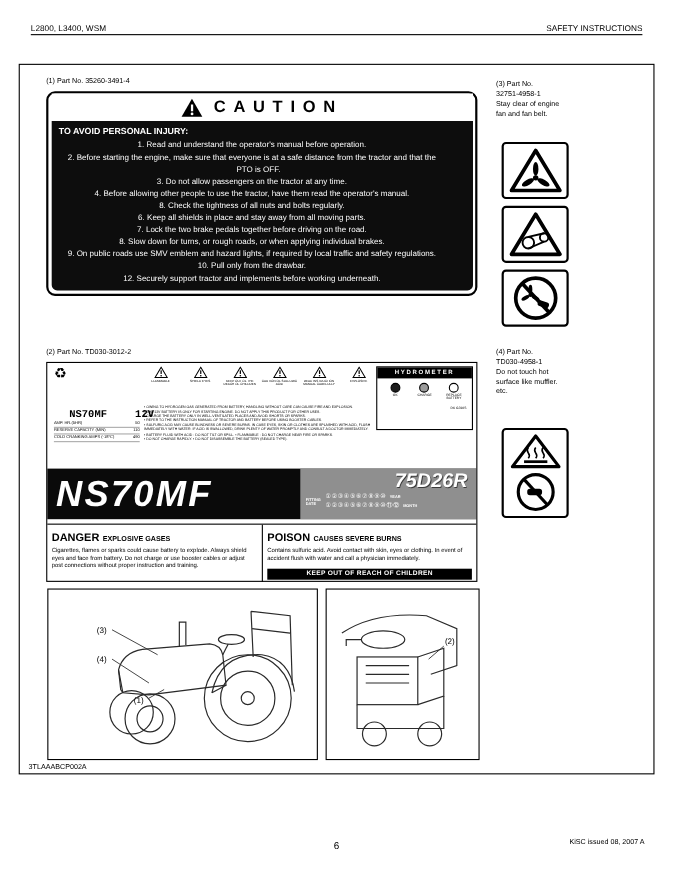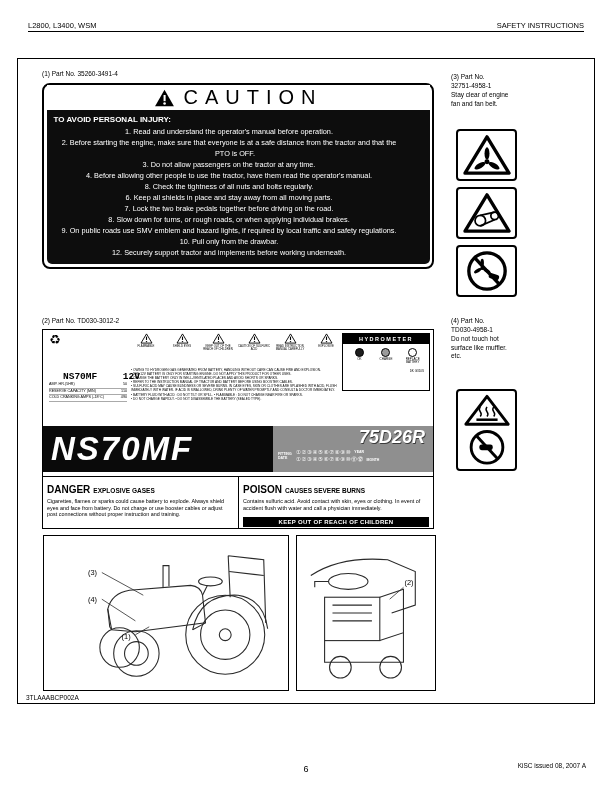--- a/index.html
+++ b/index.html
@@ -20,21 +20,21 @@
   .p1 { left:24px;  top:11px; }
   .p3 { left:433px; top:14px; width:135px; }
   .c3 { left:433px; top:32px; width:135px; }
   .p2 { left:24px;  top:258px; }
   .p4 { left:433px; top:258px; width:135px; }
   .c4 { left:433px; top:276px; width:135px; }
 
   
   .caution-label { position:absolute; left:24px; top:24px; width:392px; border:2.5px solid #000; border-radius:8px; background:#fff; padding:0 2.5px 2.5px 2.5px; }
   .caution-head { height:25px; display:flex; align-items:center; justify-content:center; gap:9px; background:#fff; }
-  .caution-title { font-size:20px; font-weight:normal; letter-spacing:7px; }
+  .caution-title { font-size:15px; font-weight:bold; letter-spacing:7px; }
   .caution-body { background:#0d0d0d; color:#fff; padding:4px 25px 6px 7px; border-radius:0 0 5px 5px; }
   .caution-heading { font-size:8px; font-weight:bold; line-height:12px; }
   .cl-item { font-size:7.3px; line-height:11px; padding-left:12px; text-indent:-12px;text-align:center; }
 
   
   .pictobox { position:absolute; left:438px; width:61px; border:2px solid #000; border-radius:4px; background:#fff; display:flex; align-items:center; justify-content:center; flex-direction:column; gap:2px; }
   .fb1 { top:70px;  height:52px; }
   .fb2 { top:128px; height:52px; }
   .fb3 { top:186px; height:52px; }
   .hotbox { top:330px; height:82px; }

